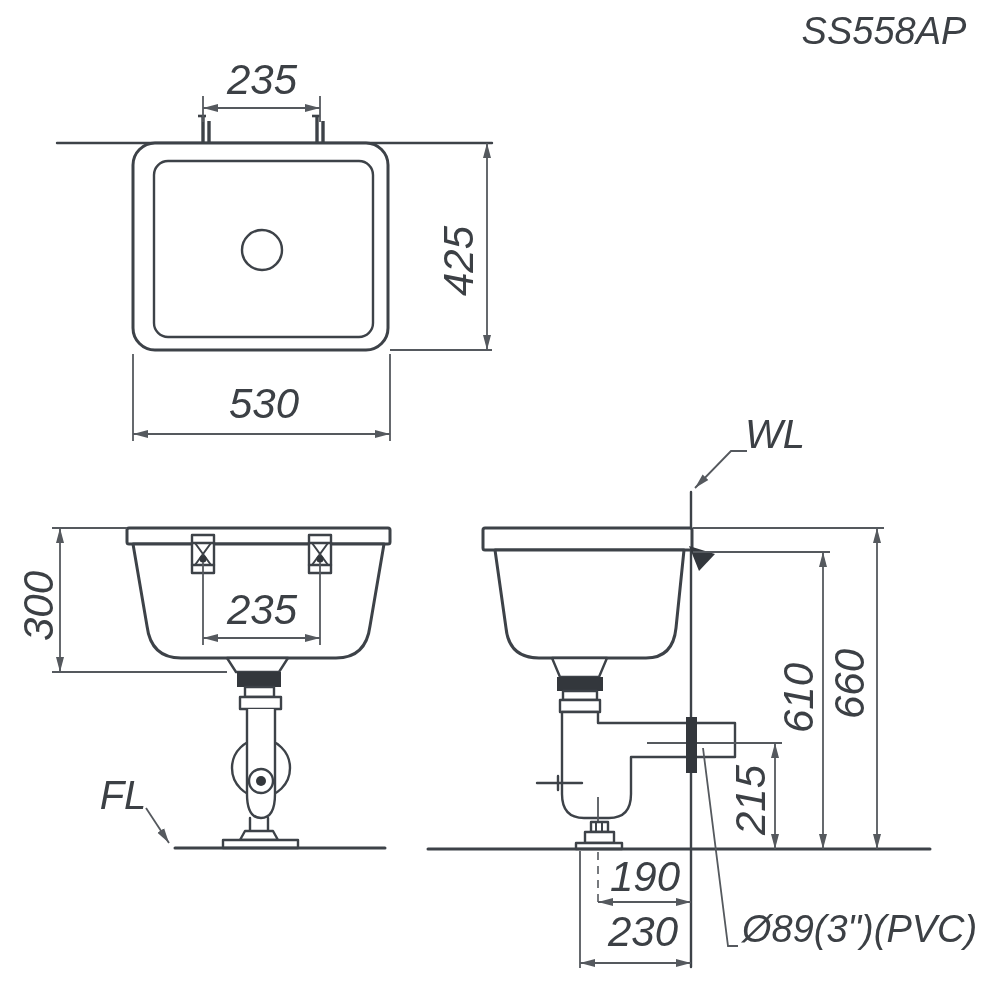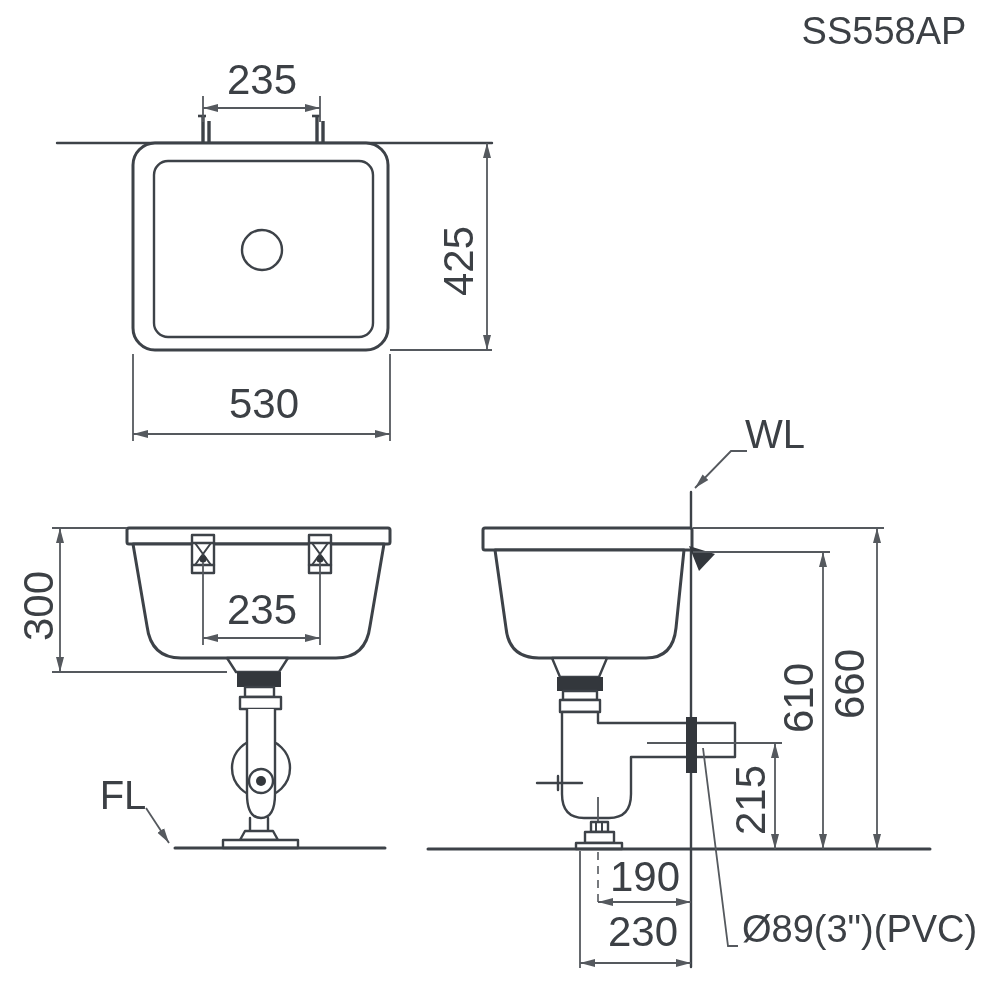--- a/index.html
+++ b/index.html
@@ -1,17 +1,17 @@
 <!DOCTYPE html>
 <html><head>
 <meta charset="utf-8">
 <style>
   html,body{margin:0;padding:0;background:#ffffff;}
   .canvas{position:relative;width:1000px;height:1000px;background:#ffffff;overflow:hidden;
-          font-family:"Liberation Sans", sans-serif;}
+          font-family:"Liberation Sans", sans-serif;font-style:italic;}
   svg{display:block;}
   .ol{fill:none;stroke:#3d4248;stroke-width:3;stroke-linejoin:round;stroke-linecap:round;}
   .ol2{fill:none;stroke:#3d4248;stroke-width:2.4;stroke-linejoin:round;stroke-linecap:round;}
   .olw{fill:#ffffff;stroke:#3d4248;stroke-width:3;stroke-linejoin:round;}
   .olw2{fill:#ffffff;stroke:#3d4248;stroke-width:2.4;stroke-linejoin:round;}
   .dim{fill:none;stroke:#55595e;stroke-width:1.8;stroke-linecap:butt;}
   .dimdash{fill:none;stroke:#55595e;stroke-width:1.6;stroke-dasharray:8 6;}
   .solid{fill:#33373c;stroke:none;}
   text{fill:#3c4045;}
   .t-dim{font-size:42px;}

